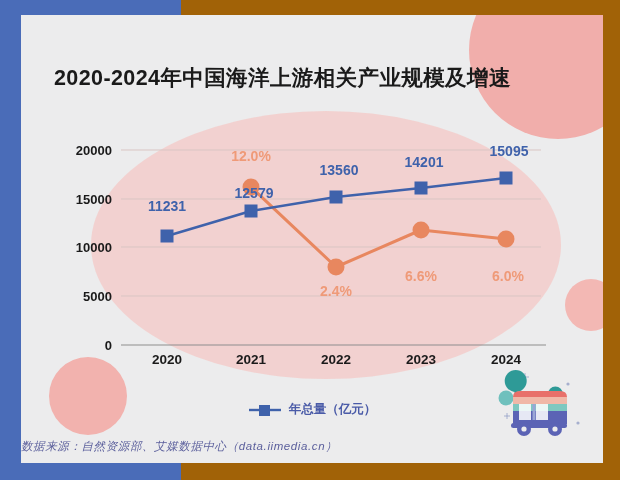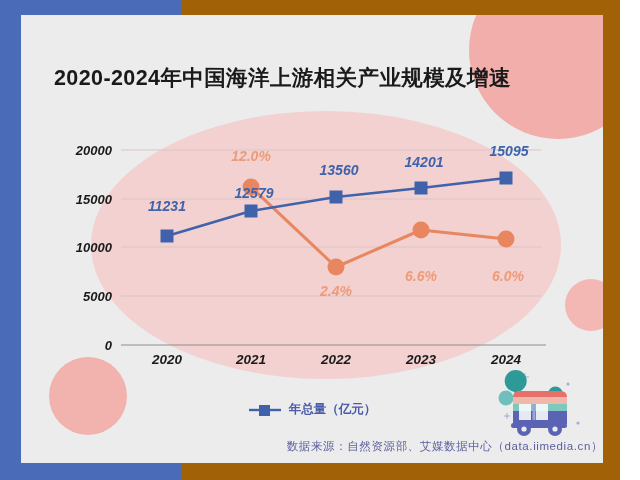--- a/index.html
+++ b/index.html
@@ -100,21 +100,20 @@
     white-space: nowrap;
   }
 
   
   .chart {
     position: absolute;
     left: 0;
     top: 0;
     width: 582px;
     height: 448px;
-    font-style: italic;
   }
   .chart svg { display: block; }
 
   
   .legend {
     position: absolute;
     left: 0;
     top: 386px;
     width: 582px;
     display: flex;
@@ -132,25 +131,26 @@
     white-space: nowrap;
   }
   .legend-mark { width: 34px; height: 14px; flex: none; }
 
   
   .source {
     position: absolute;
     left: 0;
     top: 424px;
     width: 582px;
-    text-align: right;
+    text-align: left;
     font-size: 11.5px;
     color: #5b5f9c;
     letter-spacing: .6px;
     white-space: nowrap;
+    font-style: italic;
   }
 
   
   .truck {
     position: absolute;
     left: 474px;
     top: 352px;
     width: 104px;
     height: 76px;
   }

